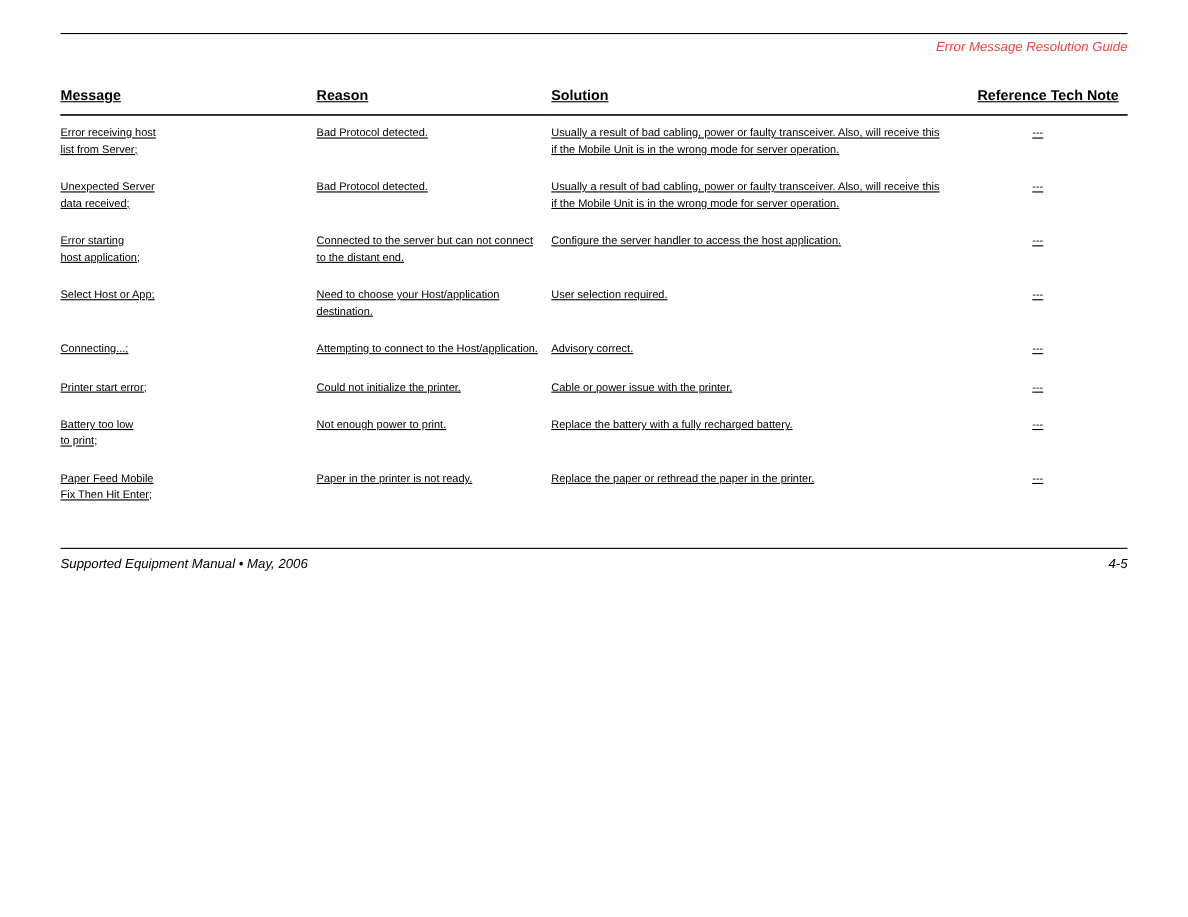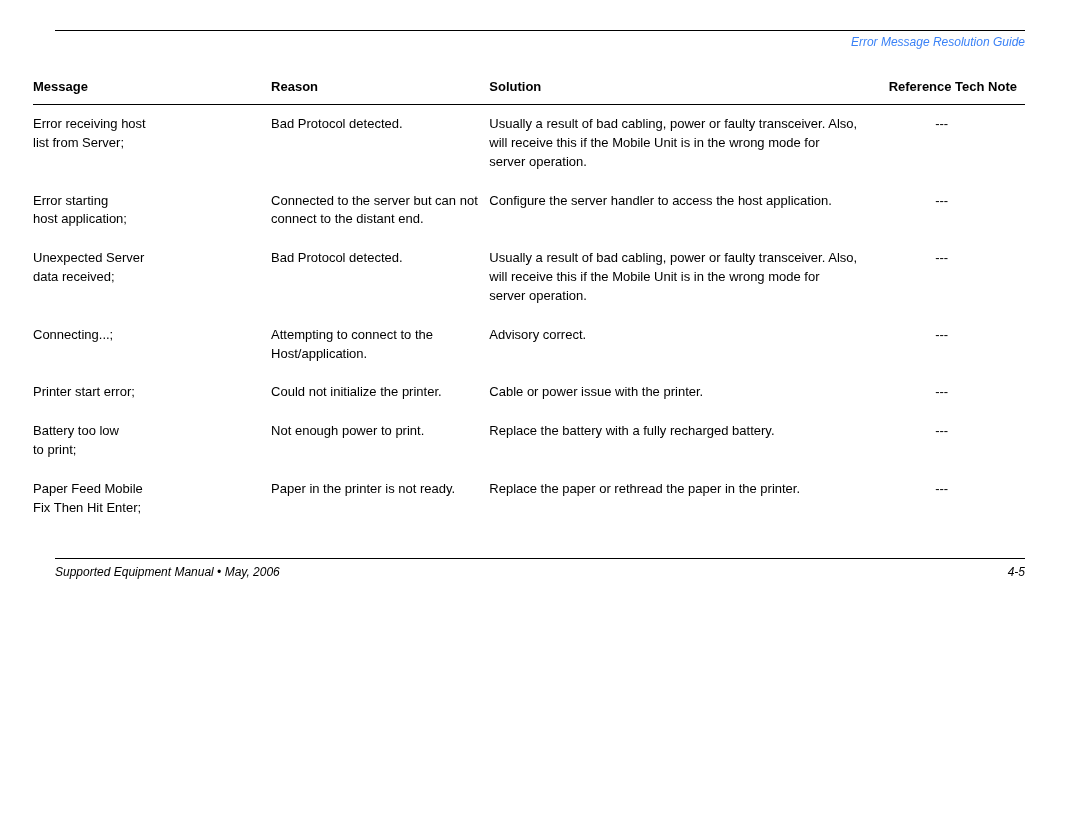--- a/index.html
+++ b/index.html
@@ -30,25 +30,26 @@
       border-top: 1px solid #000;
       margin: 0 55px;
       margin-top: 30px;
     }
 
     .header-title {
       text-align: right;
       padding: 4px 55px 0 55px;
       font-style: italic;
       font-size: 12px;
-      color: #3b82f6;
+      color: #ef4444;
     }
 
     .content {
-      padding: 20px 55px 0 33px;
+      padding: 20px 55px 0 55px;
+      text-decoration: underline;
     }
 
     table {
       width: 100%;
       border-collapse: collapse;
       table-layout: fixed;
     }
 
     thead tr th {
       font-weight: bold;
@@ -59,21 +60,21 @@
       vertical-align: bottom;
     }
 
     thead tr th:last-child {
       text-align: right;
     }
 
     tbody tr td {
       padding: 10px 8px 10px 0;
       vertical-align: top;
-      font-size: 13px;
+      font-size: 10px;
       line-height: 1.45;
     }
 
     tbody tr td:last-child {
       text-align: center;
     }
 
     .col-message { width: 24%; }
     .col-reason { width: 22%; }
     .col-solution { width: 38%; }
@@ -111,31 +112,37 @@
       </thead>
       <tbody id="table-body">
       <tr>
             <td style="white-space: pre-line;">Error receiving host
 list from Server;</td>
             <td>Bad Protocol detected.</td>
             <td>Usually a result of bad cabling, power or faulty transceiver. Also, will receive this if the Mobile Unit is in the wrong mode for server operation.</td>
             <td>---</td>
           </tr>
           <tr>
+            <td style="white-space: pre-line;">Unexpected Server
+data received;</td>
+            <td>Bad Protocol detected.</td>
+            <td>Usually a result of bad cabling, power or faulty transceiver. Also, will receive this if the Mobile Unit is in the wrong mode for server operation.</td>
+            <td>---</td>
+          </tr>
+          <tr>
             <td style="white-space: pre-line;">Error starting
 host application;</td>
             <td>Connected to the server but can not connect to the distant end.</td>
             <td>Configure the server handler to access the host application.</td>
             <td>---</td>
           </tr>
           <tr>
-            <td style="white-space: pre-line;">Unexpected Server
-data received;</td>
-            <td>Bad Protocol detected.</td>
-            <td>Usually a result of bad cabling, power or faulty transceiver. Also, will receive this if the Mobile Unit is in the wrong mode for server operation.</td>
+            <td style="white-space: pre-line;">Select Host or App;</td>
+            <td>Need to choose your Host/application destination.</td>
+            <td>User selection required.</td>
             <td>---</td>
           </tr>
           <tr>
             <td style="white-space: pre-line;">Connecting...;</td>
             <td>Attempting to connect to the Host/application.</td>
             <td>Advisory correct.</td>
             <td>---</td>
           </tr>
           <tr>
             <td style="white-space: pre-line;">Printer start error;</td>

